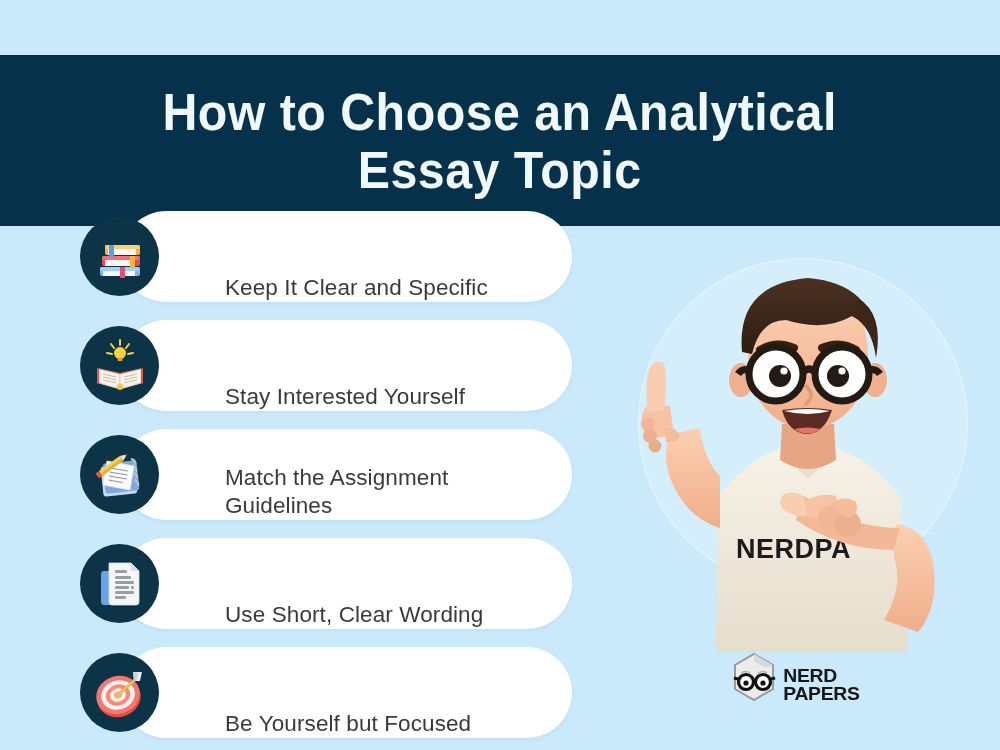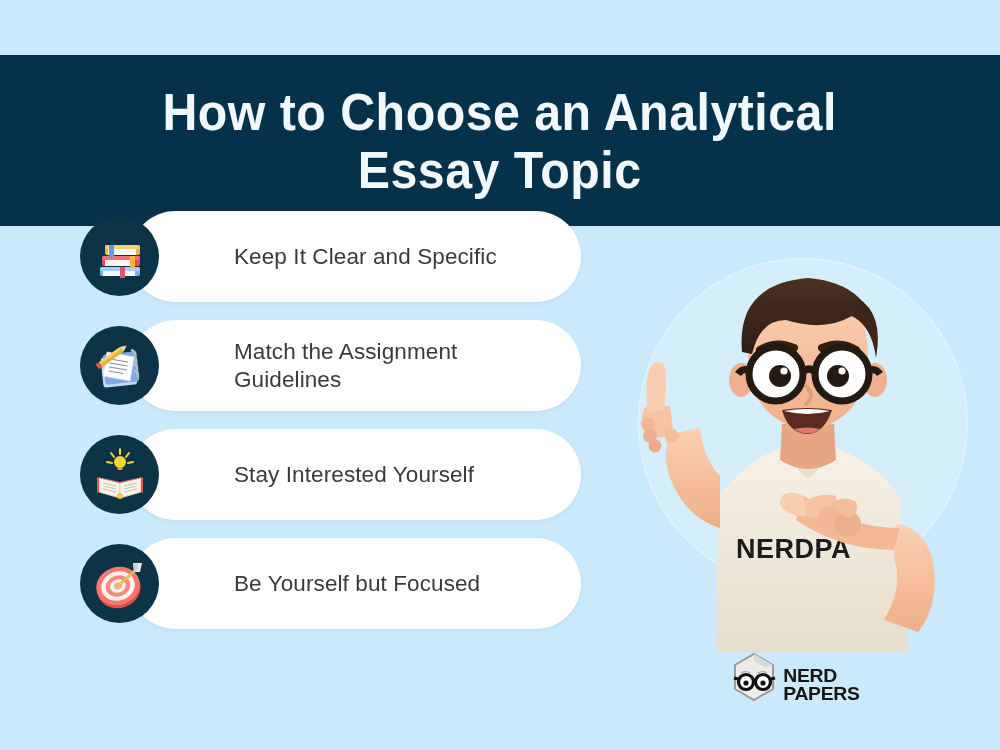--- a/index.html
+++ b/index.html
@@ -38,26 +38,26 @@
     left:80px; top:211px;
     width:490px;
   }
   .row{
     position:relative;
     height:91px;
     margin-bottom:18px;
   }
   .card{
     position:absolute;
-    left:50px; top:0;
+    left:41px; top:0;
     width:451px; height:91px;
     background:#ffffff;
     border-radius:46px;
     display:flex;
-    align-items:center;
+    align-items:flex-end;
     box-shadow:0 2px 4px rgba(20,60,90,0.05);
   }
   .card-label{
     margin-left:104px;
     color:#3a3a3c;
     font-size:22.5px;
     line-height:28px;
     letter-spacing:0.1px;
     font-weight:400;
     max-width:330px;
@@ -135,56 +135,20 @@
 
         <rect x="12" y="29" width="38" height="10" rx="2" fill="#ea4b5c"></rect>
         <rect x="12" y="29" width="38" height="4" rx="2" fill="#f5707d"></rect>
         <rect x="15" y="33" width="30" height="6" fill="#fdf6f0"></rect>
         <rect x="40" y="29" width="5" height="12" fill="#f5b342"></rect>
 
         <rect x="15" y="18" width="35" height="10" rx="2" fill="#f3b63d"></rect>
         <rect x="15" y="18" width="35" height="4" rx="2" fill="#f8cf74"></rect>
         <rect x="18" y="22" width="28" height="6" fill="#fdfaf4"></rect>
         <rect x="19" y="18" width="5" height="12" fill="#5d9de8"></rect>
-      </svg>
-    </div>
-  </div>
-
-  <div class="row">
-    <div class="card">
-      <div class="card-label">Match the Assignment Guidelines</div>
-    </div>
-    <div class="icon-circle">
-      <svg width="60" height="60" viewBox="0 0 60 60">
-
-        <rect x="12" y="20" width="34" height="30" rx="3" fill="#c3dbf6" transform="rotate(-6 29 35)"></rect>
-        <rect x="14" y="17" width="34" height="30" rx="3" fill="#7fa8e0" transform="rotate(-6 31 32)"></rect>
-
-        <g stroke="#b8bec6" stroke-width="2.4" fill="none">
-          <path d="M41 14 q5 1 4 6"></path>
-          <path d="M42 21 q5 1 4 6"></path>
-          <path d="M43 28 q5 1 4 6"></path>
-          <path d="M44 35 q5 1 4 6"></path>
-        </g>
-
-        <path d="M17 16 L44 21 L40 45 L13 40 Z" fill="#fbfcfd" stroke="#dfe4ea" stroke-width="0.8"></path>
-        <g stroke="#8c8f95" stroke-width="1">
-          <line x1="20" y1="23" x2="38" y2="26"></line>
-          <line x1="19.5" y1="27" x2="37.5" y2="30"></line>
-          <line x1="19" y1="31" x2="37" y2="34"></line>
-          <line x1="18.5" y1="35" x2="33" y2="37.5"></line>
-        </g>
-
-        <g transform="rotate(-36 24 20)">
-          <rect x="8" y="16" width="26" height="6" rx="1" fill="#f5cf5e"></rect>
-          <rect x="8" y="19" width="26" height="3" rx="1" fill="#e0b23f"></rect>
-          <polygon points="34,16 41,19 34,22" fill="#f3dfb6"></polygon>
-          <polygon points="39,18 41,19 39,20" fill="#4a4a4a"></polygon>
-          <rect x="4" y="16" width="4" height="6" fill="#e2574b"></rect>
-        </g>
       </svg>
     </div>
   </div>
 
   <div class="row">
     <div class="card">
       <div class="card-label">Stay Interested Yourself</div>
     </div>
     <div class="icon-circle">
       <svg width="62" height="62" viewBox="0 0 62 62">
@@ -210,20 +174,79 @@
           <line x1="14" y1="45" x2="27" y2="48"></line>
           <line x1="35" y1="42" x2="48" y2="39"></line>
           <line x1="35" y1="45" x2="48" y2="42"></line>
           <line x1="35" y1="48" x2="48" y2="45"></line>
         </g>
         <circle cx="31" cy="52" r="3" fill="#f3c33f"></circle>
       </svg>
     </div>
   </div>
 
+  <div class="row">
+    <div class="card">
+      <div class="card-label">Match the Assignment Guidelines</div>
+    </div>
+    <div class="icon-circle">
+      <svg width="60" height="60" viewBox="0 0 60 60">
+
+        <rect x="12" y="20" width="34" height="30" rx="3" fill="#c3dbf6" transform="rotate(-6 29 35)"></rect>
+        <rect x="14" y="17" width="34" height="30" rx="3" fill="#7fa8e0" transform="rotate(-6 31 32)"></rect>
+
+        <g stroke="#b8bec6" stroke-width="2.4" fill="none">
+          <path d="M41 14 q5 1 4 6"></path>
+          <path d="M42 21 q5 1 4 6"></path>
+          <path d="M43 28 q5 1 4 6"></path>
+          <path d="M44 35 q5 1 4 6"></path>
+        </g>
+
+        <path d="M17 16 L44 21 L40 45 L13 40 Z" fill="#fbfcfd" stroke="#dfe4ea" stroke-width="0.8"></path>
+        <g stroke="#8c8f95" stroke-width="1">
+          <line x1="20" y1="23" x2="38" y2="26"></line>
+          <line x1="19.5" y1="27" x2="37.5" y2="30"></line>
+          <line x1="19" y1="31" x2="37" y2="34"></line>
+          <line x1="18.5" y1="35" x2="33" y2="37.5"></line>
+        </g>
+
+        <g transform="rotate(-36 24 20)">
+          <rect x="8" y="16" width="26" height="6" rx="1" fill="#f5cf5e"></rect>
+          <rect x="8" y="19" width="26" height="3" rx="1" fill="#e0b23f"></rect>
+          <polygon points="34,16 41,19 34,22" fill="#f3dfb6"></polygon>
+          <polygon points="39,18 41,19 39,20" fill="#4a4a4a"></polygon>
+          <rect x="4" y="16" width="4" height="6" fill="#e2574b"></rect>
+        </g>
+      </svg>
+    </div>
+  </div>
+
+  <div class="row">
+    <div class="card">
+      <div class="card-label">Use Short, Clear Wording</div>
+    </div>
+    <div class="icon-circle">
+      <svg width="58" height="58" viewBox="0 0 58 58">
+
+        <rect x="10" y="16" width="28" height="34" rx="3" fill="#6aa2ec"></rect>
+
+        <path d="M18 8 L40 8 L48 16 L48 47 Q48 50 45 50 L21 50 Q18 50 18 47 Z" fill="#f4f6f8" stroke="#dde3e9" stroke-width="0.8"></path>
+        <path d="M40 8 L48 16 L41 16 Q40 16 40 15 Z" fill="#d7dde4"></path>
+        <g fill="#9a9da2">
+          <rect x="24" y="15" width="12" height="3" rx="1.2"></rect>
+          <rect x="24" y="21" width="16" height="3" rx="1.2"></rect>
+          <rect x="24" y="26" width="19" height="3" rx="1.2"></rect>
+          <rect x="24" y="31" width="14" height="3" rx="1.2"></rect>
+          <rect x="40" y="31" width="3" height="3" rx="1.2"></rect>
+          <rect x="24" y="36" width="19" height="3" rx="1.2"></rect>
+          <rect x="24" y="41" width="11" height="3" rx="1.2"></rect>
+        </g>
+      </svg>
+    </div>
+  </div>
 
   <div class="row">
     <div class="card">
       <div class="card-label">Be Yourself but Focused</div>
     </div>
     <div class="icon-circle">
       <svg width="60" height="60" viewBox="0 0 60 60">
         <g transform="translate(28,32) rotate(-18)">
           <ellipse cx="0" cy="3" rx="22" ry="19" fill="#e04f4a"></ellipse>
           <ellipse cx="0" cy="0" rx="22" ry="19" fill="#f4786e"></ellipse>

